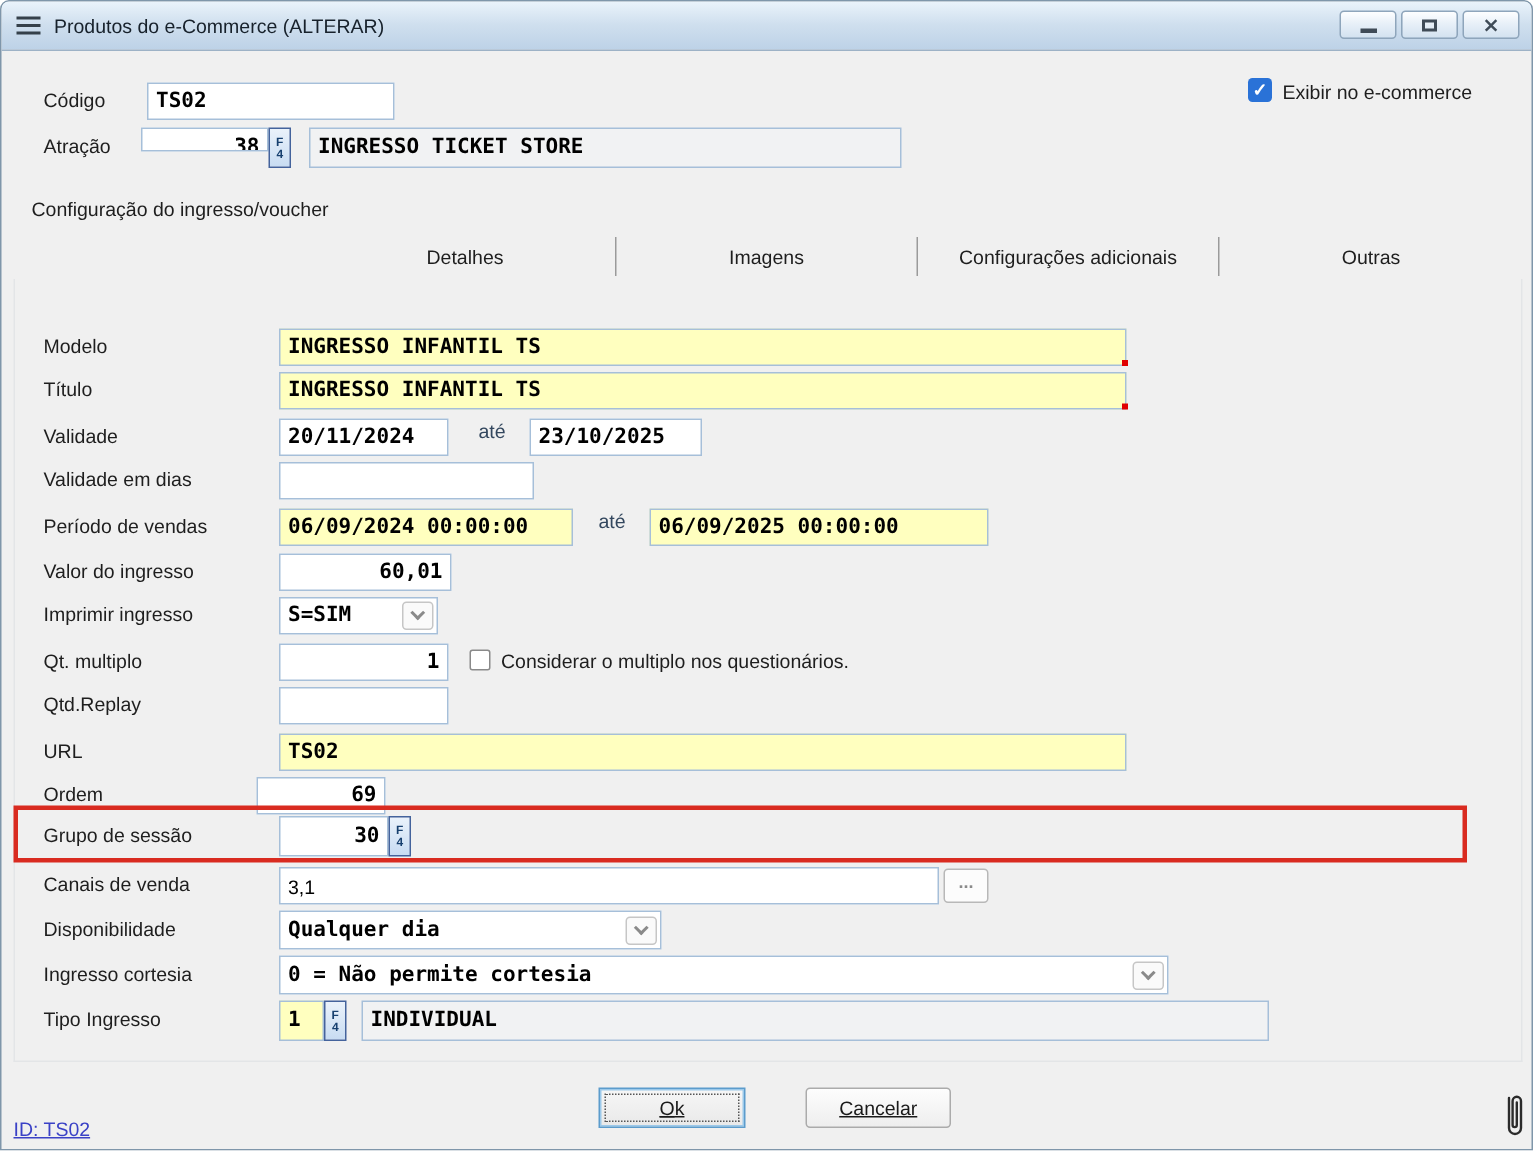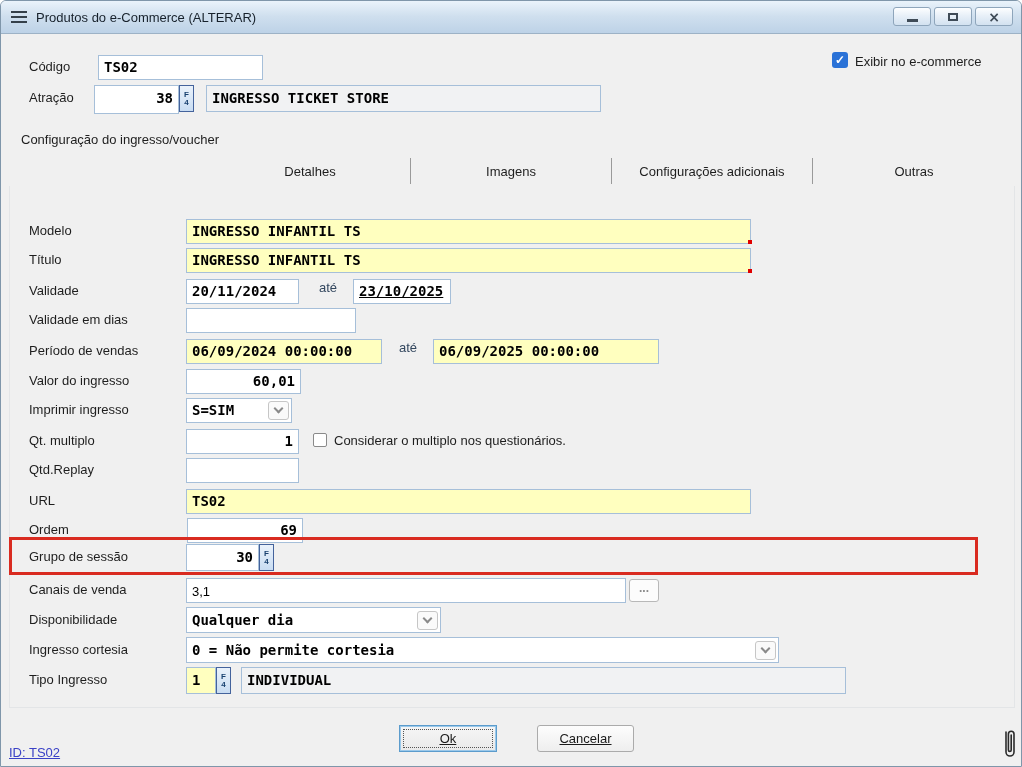--- a/index.html
+++ b/index.html
@@ -96,21 +96,21 @@
       </div>
     <div class="win-btn">
         <span class="glyph-close">×</span>
       </div>
   </div>
 
   <div class="lbl" style="top:58px">Código</div>
   <div class="fld" style="left:97px; top:54px; width:165px;">TS02</div>
 
   <div class="lbl" style="top:89px">Atração</div>
-  <div class="fld num" style="left:93px; top:84px; width:85px; height:29px; line-height:21px;">38</div>
+  <div class="fld num" style="left:93px; top:84px; width:85px; height:16px; line-height:21px;">38</div>
   <div class="f4" style="left:178px; top:84px;">
     <span>F</span>
     <span>4</span>
   </div>
   <div class="fld ro" style="left:205px; top:84px; width:395px; height:27px; line-height:21px;">INGRESSO TICKET STORE</div>
 
   <div class="bluecb" style="left:831px; top:51px;">
     <span>✓</span>
   </div>
   <div class="lbl" style="left:854px; top:53px;">Exibir no e-commerce</div>
@@ -127,21 +127,21 @@
   <div class="fld yellow" style="left:185px; top:218px; width:565px;">INGRESSO INFANTIL TS</div>
   <div class="reddot" style="left:747px; top:239px;"></div>
 
   <div class="lbl" style="top:251px">Título</div>
   <div class="fld yellow" style="left:185px; top:247px; width:565px;">INGRESSO INFANTIL TS</div>
   <div class="reddot" style="left:747px; top:268px;"></div>
 
   <div class="lbl" style="top:282px">Validade</div>
   <div class="fld" style="left:185px; top:278px; width:113px;">20/11/2024</div>
   <div class="sep" style="left:318px; top:279px;">até</div>
-  <div class="fld" style="left:352px; top:278px; width:98px;text-decoration:underline;">23/10/2025</div>
+  <div class="fld" style="left:352px; top:278px; width:115px;">23/10/2025</div>
 
   <div class="lbl" style="top:311px">Validade em dias</div>
   <div class="fld" style="left:185px; top:307px; width:170px;"></div>
 
   <div class="lbl" style="top:342px">Período de vendas</div>
   <div class="fld yellow" style="left:185px; top:338px; width:196px;">06/09/2024 00:00:00</div>
   <div class="sep" style="left:398px; top:339px;">até</div>
   <div class="fld yellow" style="left:432px; top:338px; width:226px;">06/09/2025 00:00:00</div>
 
   <div class="lbl" style="top:372px">Valor do ingresso</div>
@@ -160,21 +160,21 @@
   <div class="cb" style="left:312px; top:432px;"></div>
   <div class="lbl" style="left:333px; top:432px;">Considerar o multiplo nos questionários.</div>
 
   <div class="lbl" style="top:461px">Qtd.Replay</div>
   <div class="fld" style="left:185px; top:457px; width:113px;"></div>
 
   <div class="lbl" style="top:492px">URL</div>
   <div class="fld yellow" style="left:185px; top:488px; width:565px;">TS02</div>
 
   <div class="lbl" style="top:521px">Ordem</div>
-  <div class="fld num" style="left:186px; top:517px; width:116px;">69</div>
+  <div class="fld num" style="left:170px; top:517px; width:86px;">69</div>
 
   <div class="lbl" style="top:548px">Grupo de sessão</div>
   <div class="fld num" style="left:185px; top:543px; width:73px; height:27px; line-height:21px;">30</div>
   <div class="f4" style="left:258px; top:543px;">
     <span>F</span>
     <span>4</span>
   </div>
   <div class="redbox"></div>
 
   <div class="lbl" style="top:581px">Canais de venda</div>

